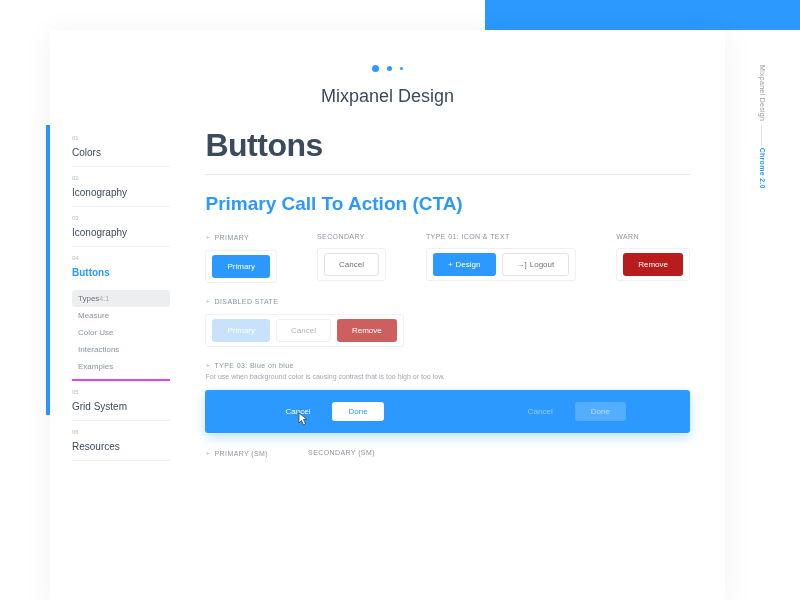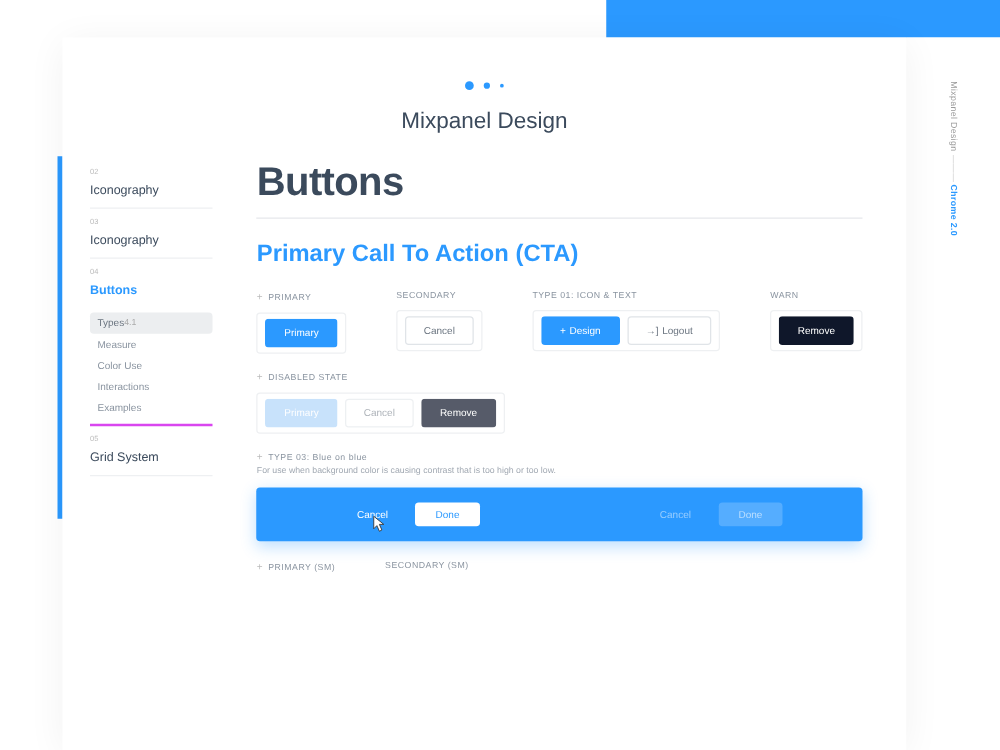--- a/index.html
+++ b/index.html
@@ -30,21 +30,21 @@
 .h1{font-size:32px;font-weight:700;color:#3b4a5c;letter-spacing:-.5px}
 .hr{height:1px;background:#e6e8eb;margin:10px 0 18px}
 .h2{font-size:19px;color:#2b99ff;font-weight:600;margin-bottom:18px}
 .desc{font-size:8px;line-height:1.5;color:#8a94a0;max-width:420px;margin-bottom:16px}
 .row{display:flex;gap:40px;margin-bottom:14px}
 .col .lbl{font-size:7px;color:#8a94a0;letter-spacing:.4px;margin-bottom:8px;display:block;text-transform:uppercase}
 .plus{color:#bbb;font-size:8px;margin-right:4px}
 .btn{padding:6px 14px;font-size:8px;border-radius:3px;font-weight:500;display:inline-flex;align-items:center;gap:3px;border:1px solid transparent}
 .btn.primary{background:#2b99ff;color:#fff}
 .btn.secondary{background:#fff;border-color:#e0e4e8;color:#6b7580}
-.btn.warn{background:#0f172a;color:#fff}
+.btn.warn{background:#b91c1c;color:#fff}
 .btn.disabled{opacity:.55}
 .btn.light{background:#9ccbf9;color:#fff}
 .container-box{border:1px solid #eef0f2;padding:4px 6px;border-radius:3px;display:inline-flex}
 .type3-lbl{font-size:7px;color:#8a94a0;letter-spacing:.4px}
 .type3-sub{font-size:7px;color:#a0a8b2;margin-top:3px;margin-bottom:10px}
 .blue-bar{background:#2b99ff;border-radius:3px;padding:12px 0;display:flex;justify-content:space-around;align-items:center;box-shadow:0 4px 12px rgba(43,153,255,.3)}
 .blue-bar .bb{font-size:8px;padding:5px 16px;border-radius:3px}
 .blue-bar .bb.fill{background:#fff;color:#2b99ff}
 .blue-bar .bb.ghost{color:#fff}
 .blue-bar .bb.dim{color:rgba(255,255,255,.5)}
@@ -69,20 +69,24 @@
   <div class="dots">
     <div class="dot"></div>
     <div class="dot md"></div>
     <div class="dot sm"></div>
   </div>
   <div class="title">Mixpanel Design</div>
 
   <div class="layout">
     <div class="sidebar">
       <div class="nav-item">
+        <span class="nav-num">01</span>
+        <span class="nav-label">Colors</span>
+      </div>
+      <div class="nav-item">
         <span class="nav-num">02</span>
         <span class="nav-label">Iconography</span>
       </div>
       <div class="nav-item">
         <span class="nav-num">03</span>
         <span class="nav-label">Iconography</span>
       </div>
       <div class="nav-item active" style="border-bottom:none">
         <span class="nav-num">04</span>
         <span class="nav-label">Buttons</span>
@@ -101,20 +105,24 @@
         <div class="sub-item">
             <span>Interactions</span>
           </div>
         <div class="sub-item">
             <span>Examples</span>
           </div>
       </div>
       <div class="nav-item" style="border-top:2px solid #d946ef">
         <span class="nav-num">05</span>
         <span class="nav-label">Grid System</span>
+      </div>
+      <div class="nav-item">
+        <span class="nav-num">06</span>
+        <span class="nav-label">Resources</span>
       </div>
     </div>
 
     <div class="content">
       <div class="h1">Buttons</div>
       <div class="hr"></div>
       <div class="h2">Primary Call To Action (CTA)</div>
 
       <div class="row">
         <div class="col">

